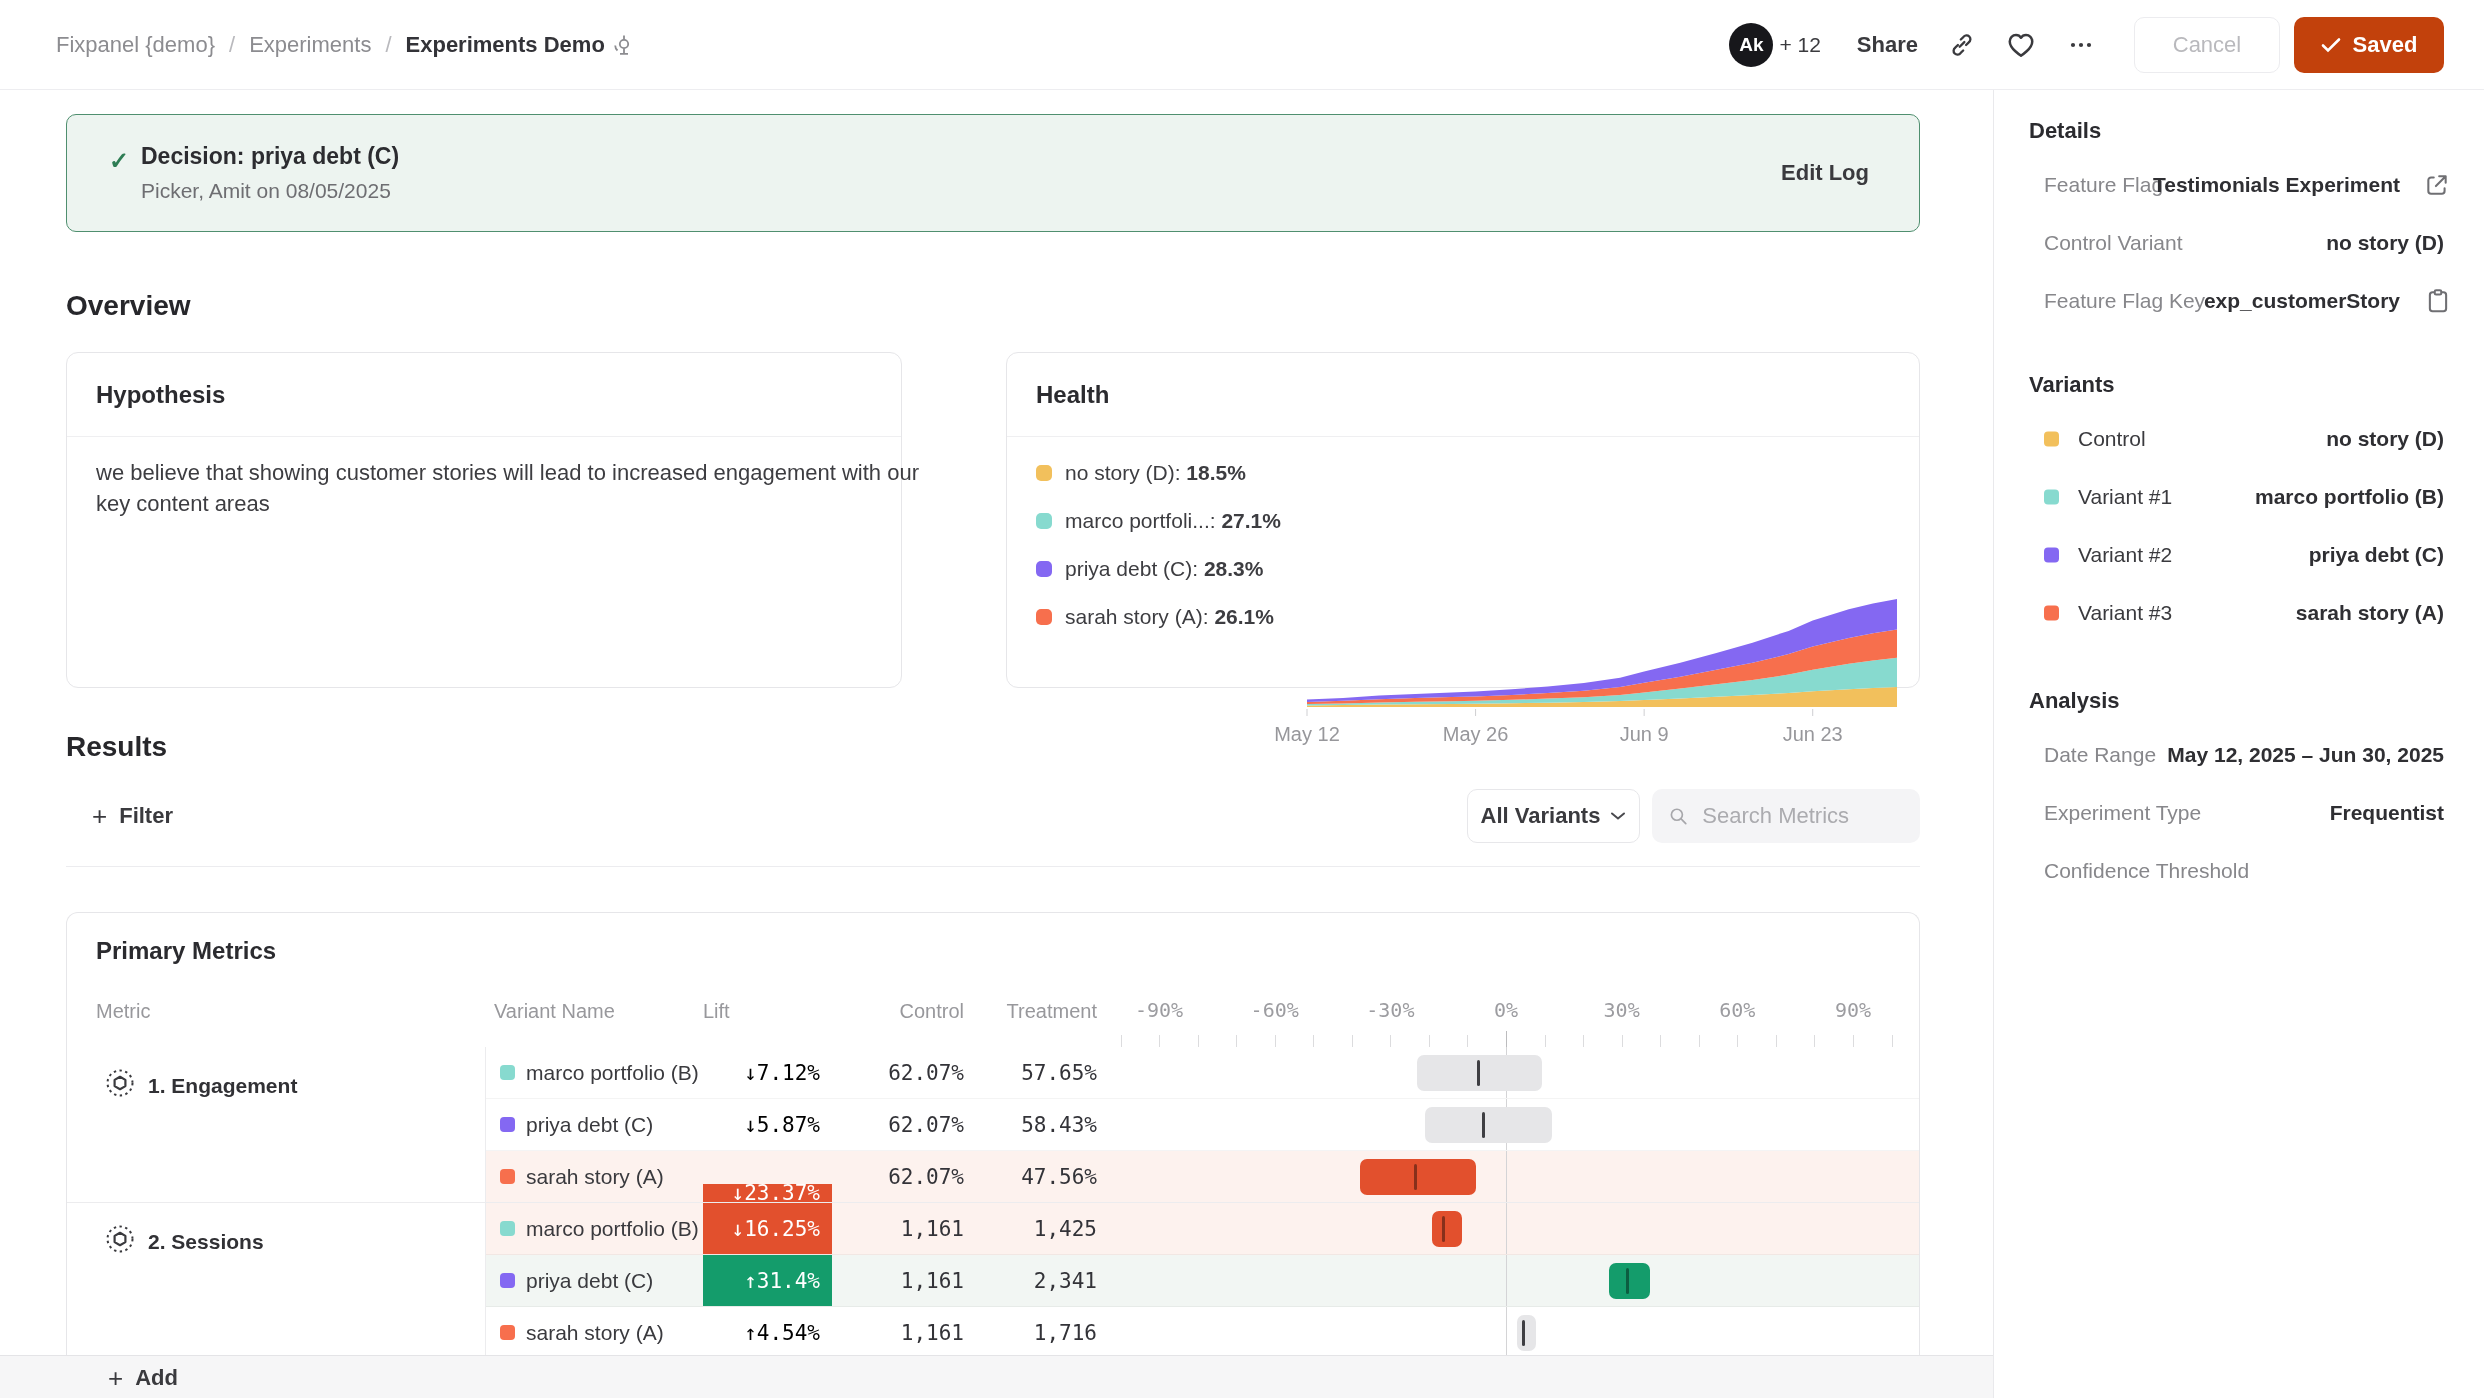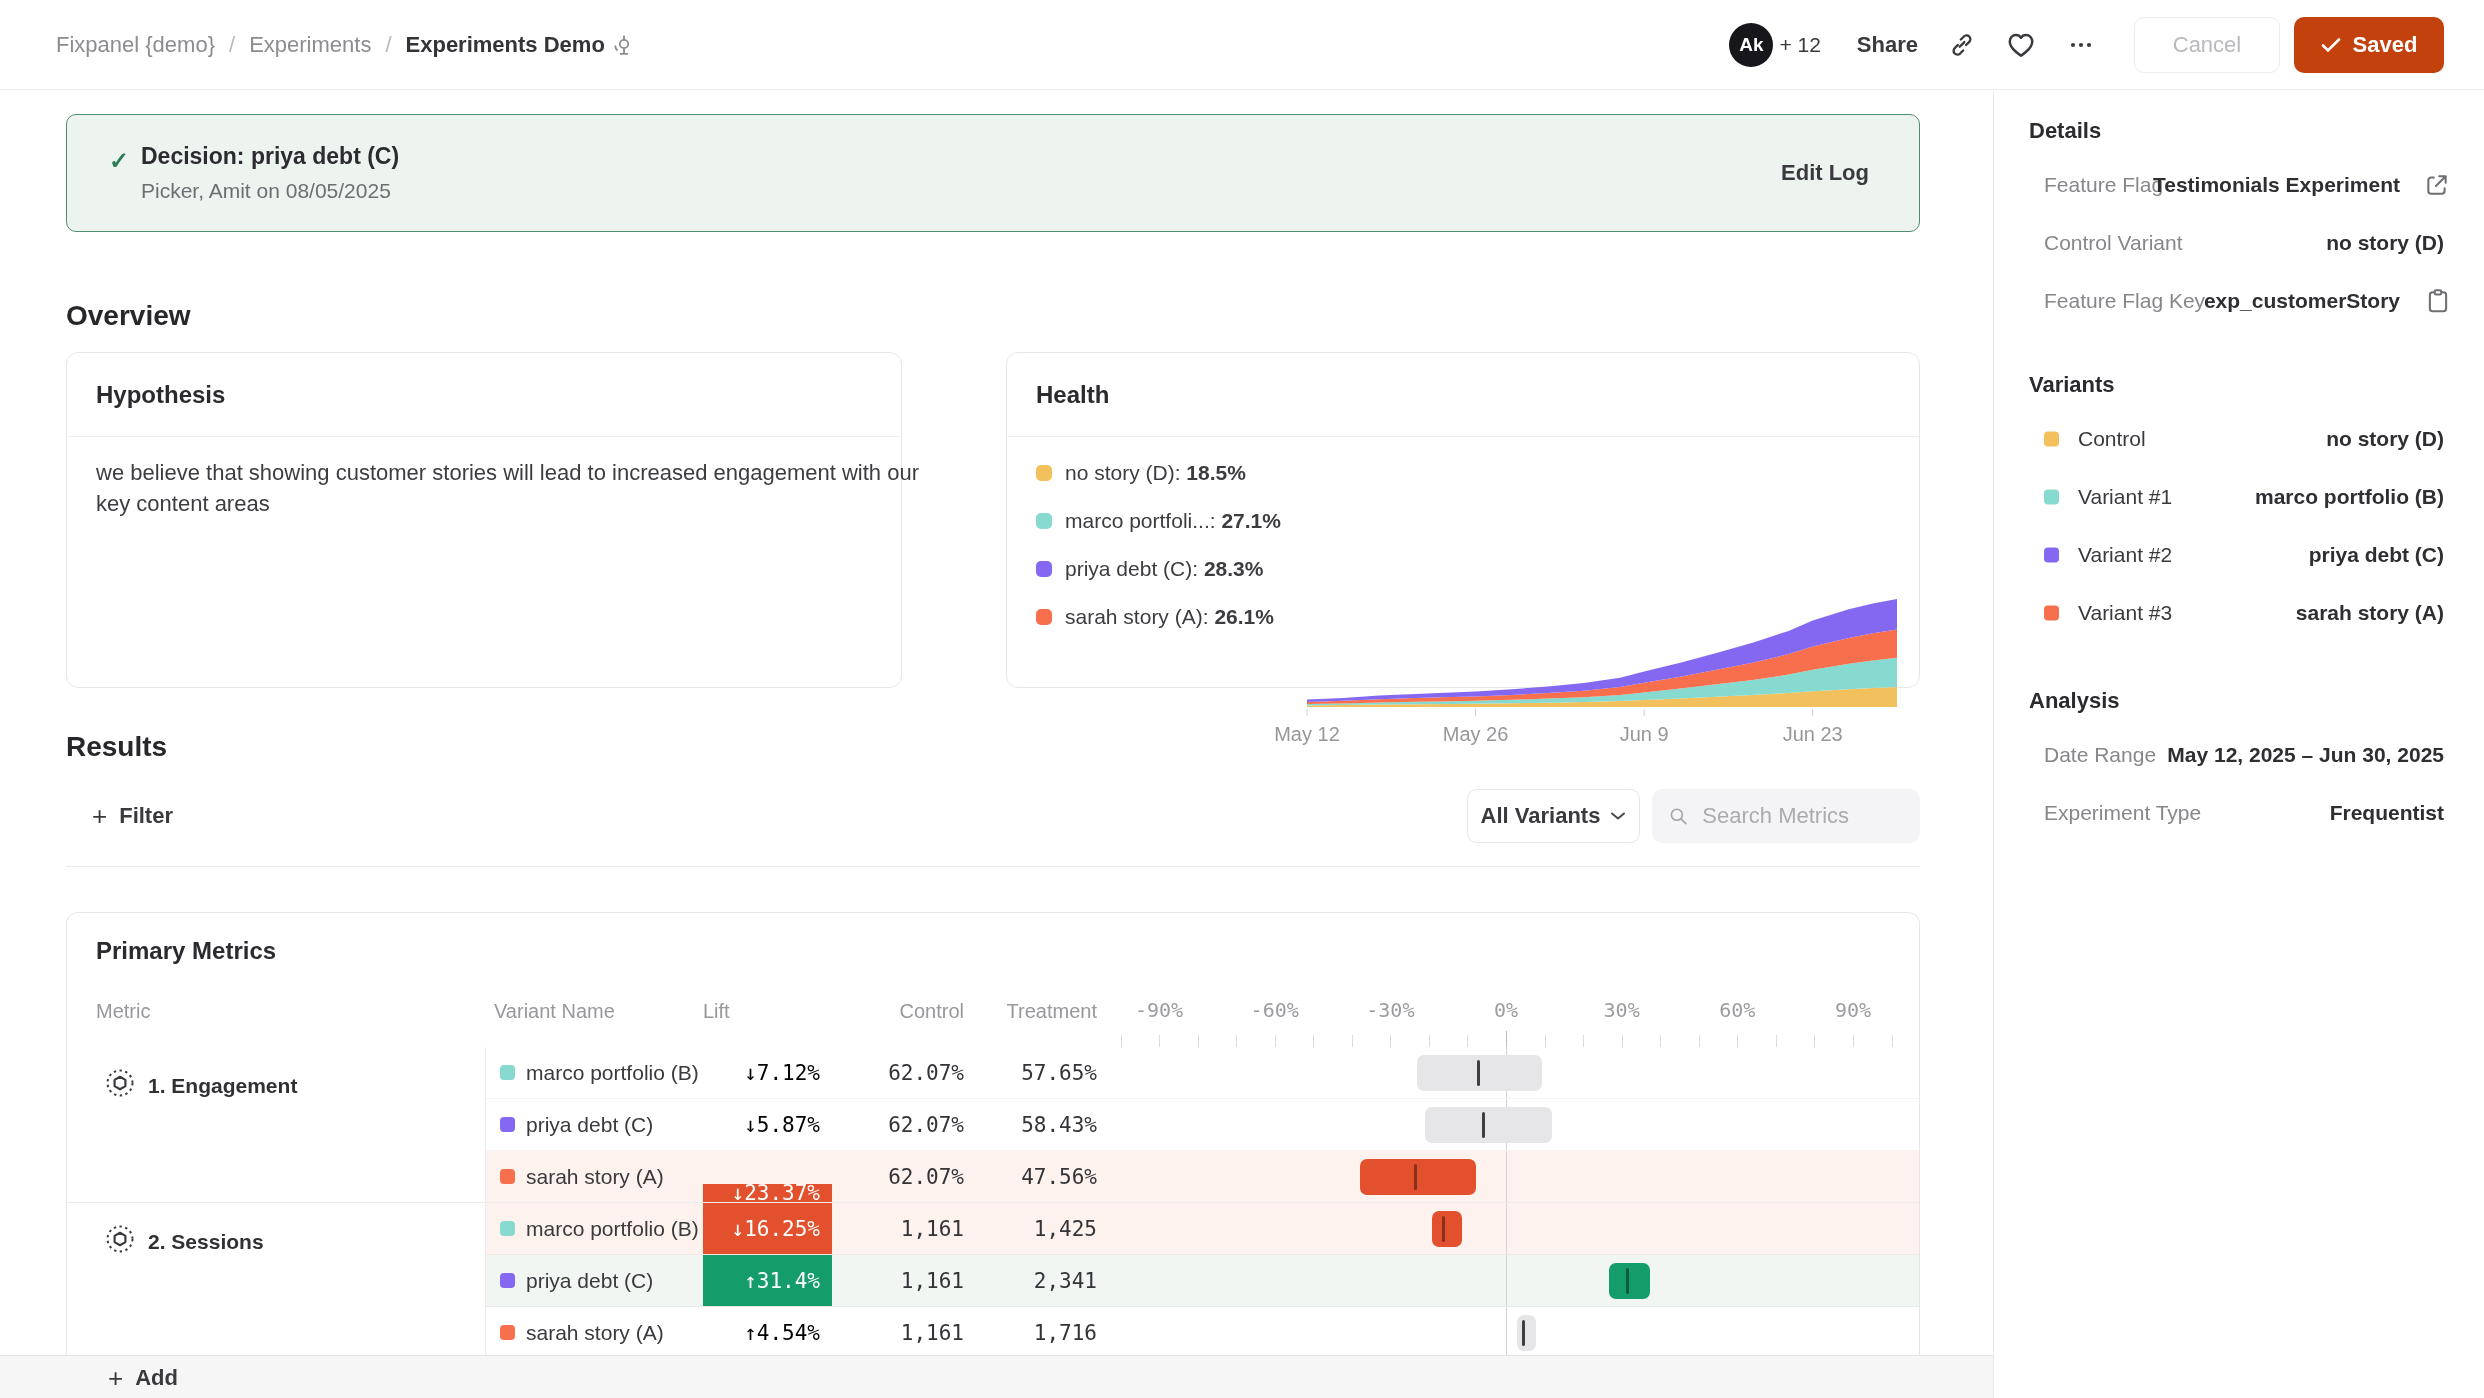--- a/index.html
+++ b/index.html
@@ -159,21 +159,21 @@
 
   <div class="banner" style="background: rgb(237, 244, 240); border-color: rgb(79, 143, 111);">
     <span class="banner-check">✓</span>
     <div class="banner-text">
       <div class="banner-title">Decision: priya debt (C)</div>
       <div class="banner-sub">Picker, Amit on 08/05/2025</div>
     </div>
     <span class="banner-action">Edit Log</span>
   </div>
 
-  <div class="h-section" style="top:300px;">Overview</div>
+  <div class="h-section" style="top:290px;">Overview</div>
 
   <div class="card" style="left:66px;top:352px;width:836px;height:336px;">
     <div class="card-head">
       <span class="card-title">Hypothesis</span>
     </div>
     <div class="card-body" style="height:251px;">
       <div class="hypo-text">we believe that showing customer stories will lead to increased engagement with our key content areas</div>
     </div>
   </div>
 
@@ -462,16 +462,20 @@
     <div class="sb-title">Analysis</div>
     <div>
         <div class="sb-row">
           <span class="sb-label">Date Range</span>
           <span class="sb-value" style="right: 40px;">May 12, 2025 – Jun 30, 2025</span>
         </div>
         <div class="sb-row">
           <span class="sb-label">Experiment Type</span>
           <span class="sb-value" style="right: 40px;">Frequentist</span>
         </div>
+        <div class="sb-row">
+          <span class="sb-label">Confidence Threshold</span>
+          <span class="sb-value" style="right: 40px;"></span>
+        </div>
       </div>
   </div>
 
 </div>
 
 </body></html>

